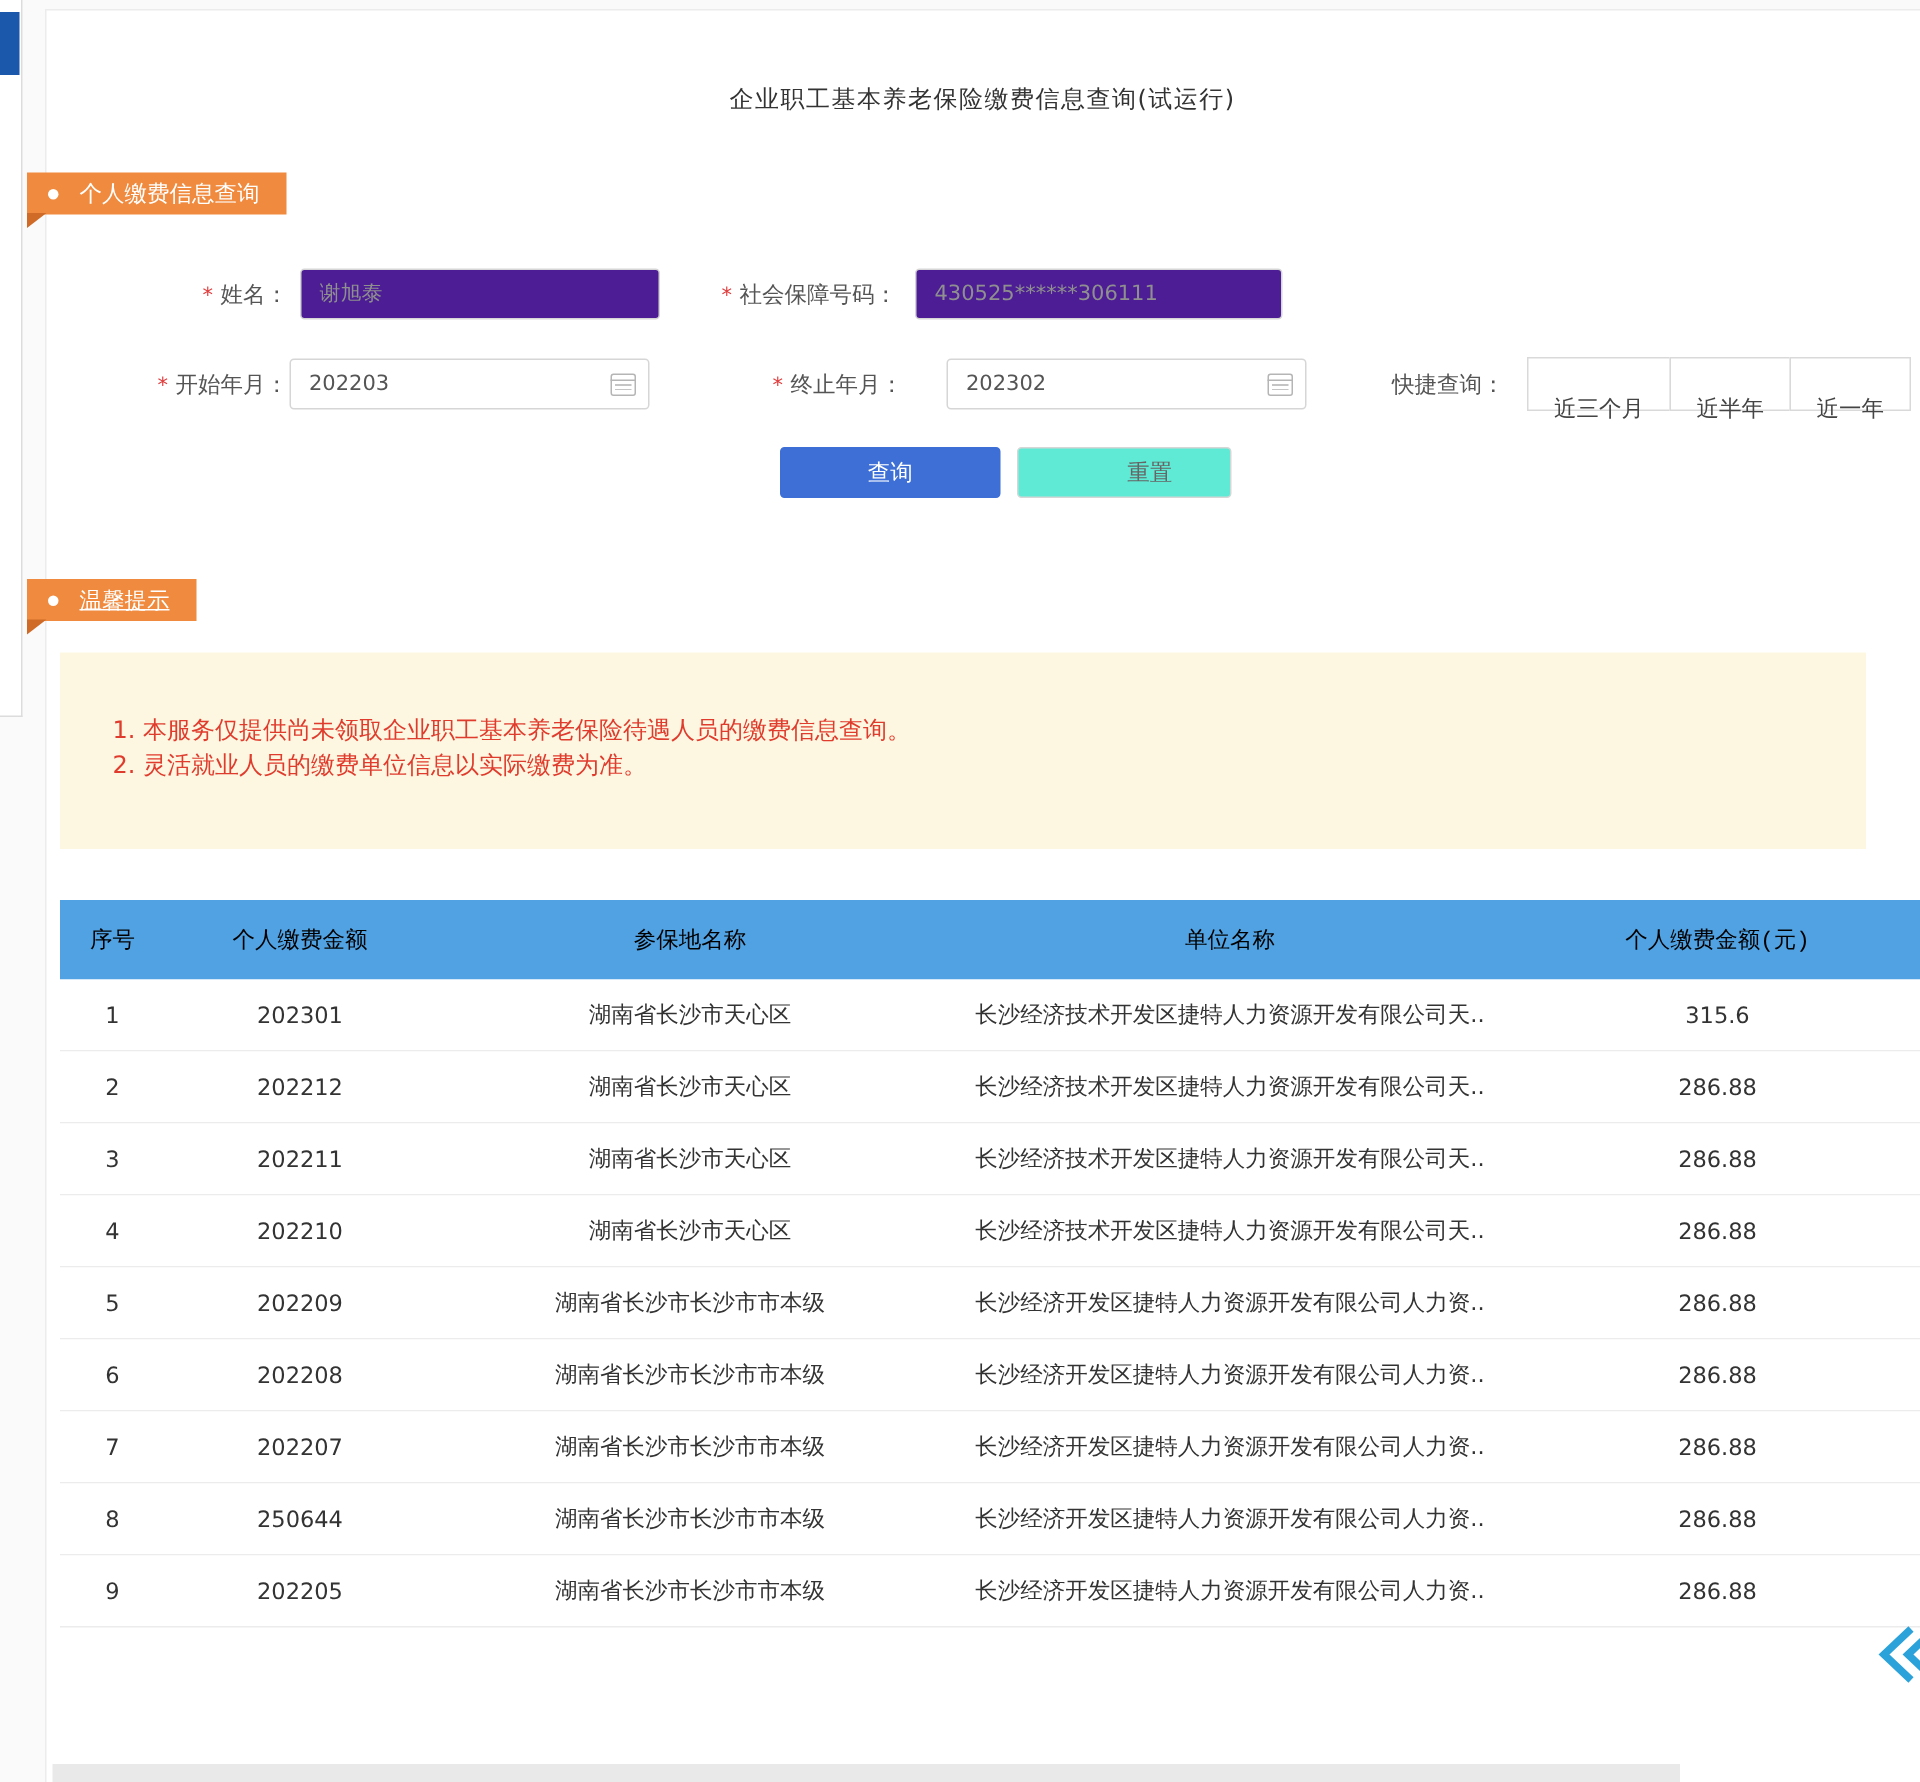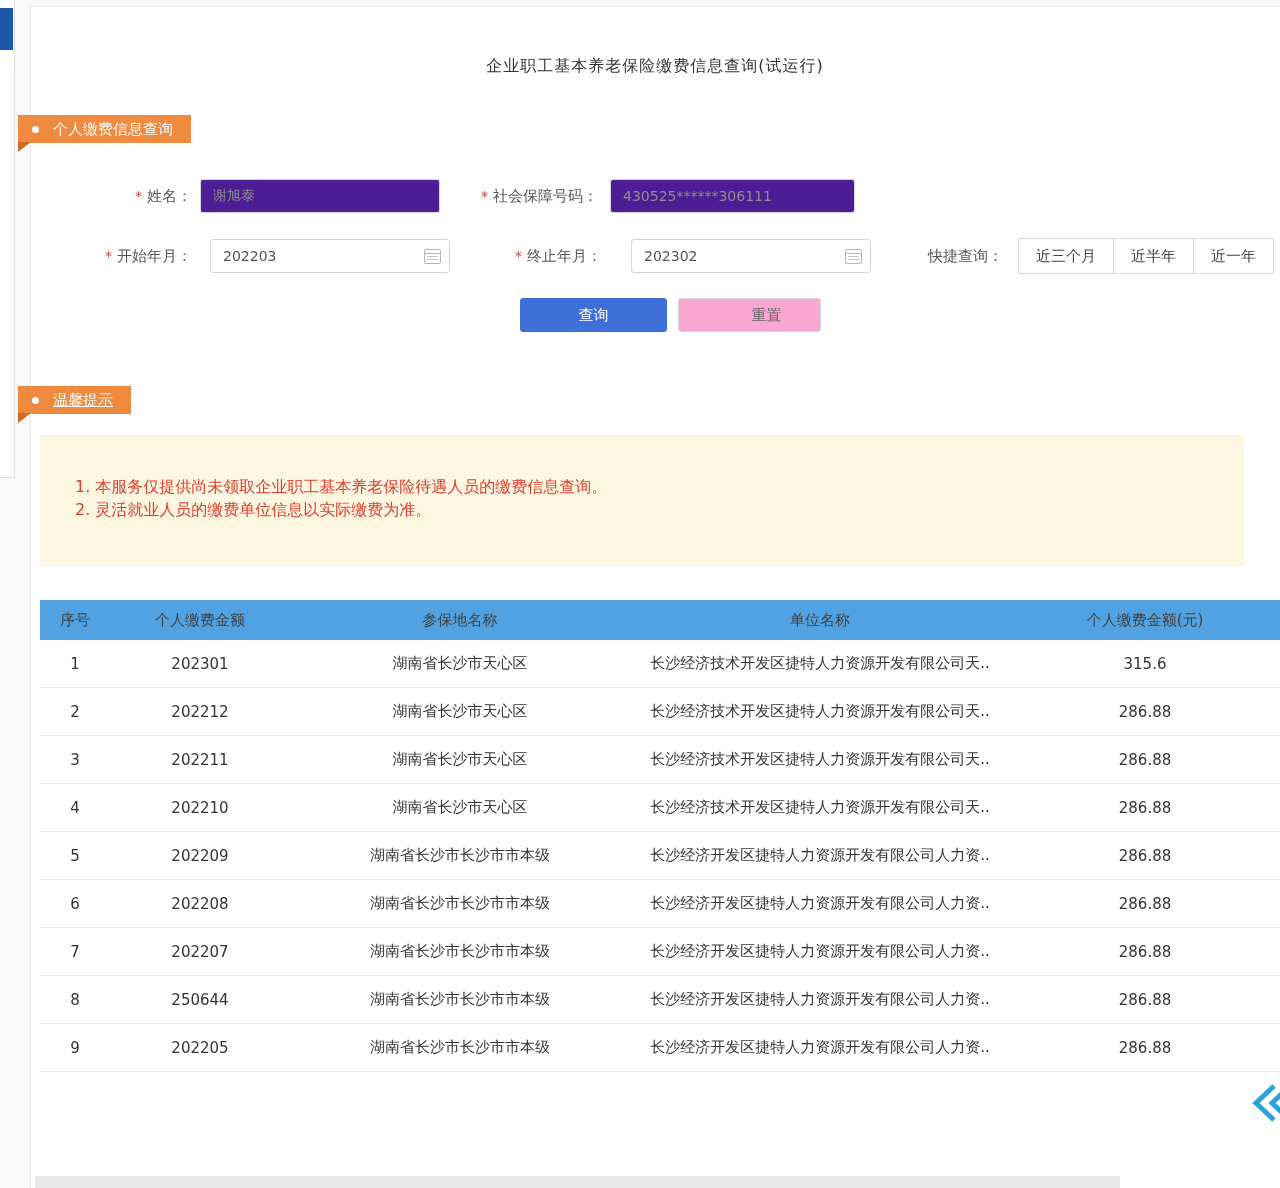--- a/index.html
+++ b/index.html
@@ -39,38 +39,38 @@
   .input-wrap { position:absolute; height:34px; }
   .input-wrap .f-input { position:static; width:100%; height:100%; }
   .cal-icon { position:absolute; right:9px; top:10px; width:17px; height:15px;
               border:1px solid #b5b5b5; border-radius:2px; background:#fff; }
   .cal-icon::before { content:""; position:absolute; left:-1px; right:-1px; top:3px; height:1px; background:#b5b5b5; }
   .cal-icon::after { content:""; position:absolute; left:2px; right:2px; top:6px; bottom:2px;
                      background:repeating-linear-gradient(to bottom,#c4c4c4 0 1px,transparent 1px 3px); }
 
   .quick-label { position:absolute; left:928px; top:239px; height:34px; line-height:34px; font-size:15px; color:#555; }
   .quick-group { position:absolute; left:1018px; top:238px; display:flex; }
-  .quick-btn { height:36px; line-height:34px; padding:0 17px; font-size:15px; color:#444;
+  .quick-btn { height:36px; line-height:34px; padding:16px 17px; font-size:15px; color:#444;
                background:#fff; border:1px solid #d9d9d9; margin-left:-1px; cursor:pointer;
                font-family:"DejaVu Sans","Liberation Sans",sans-serif; }
   .quick-btn:first-child { margin-left:0; }
 
   .btn { position:absolute; height:34px; border-radius:3px; font-size:15px; cursor:pointer;
          font-family:"DejaVu Sans","Liberation Sans",sans-serif; }
   .btn-query { left:520px; top:298px; width:147px; background:#3d6fd6; border:1px solid #3d6fd6; color:#fff; }
-  .btn-reset { left:678px; top:298px; width:143px; background:#f9a8d4; border:1px solid #d6d6d6; color:#666;padding-left:34px; }
+  .btn-reset { left:678px; top:298px; width:143px; background:#5eead4; border:1px solid #d6d6d6; color:#666;padding-left:34px; }
 
   
   .notice { position:absolute; left:40px; top:435px; width:1204px; height:131px; background:#fdf7e1;
             padding:40px 0 0 35px; font-size:16px; color:#e03c2d; line-height:23px; }
 
   
   .table { position:absolute; left:40px; top:600px; width:1240px; font-size:15px; }
   .t-row { display:flex; align-items:center; }
-  .t-head { background:#51a2e2; color:#404040; height:40px; }
+  .t-head { background:#51a2e2; color:#000000; height:53px;font-family:Liberation Mono, monospace; }
   .t-body .t-row { height:48px; background:#fff; border-bottom:1px solid #ececec; color:#333; }
   .tc { text-align:center; overflow:hidden; white-space:nowrap; }
   .c1 { width:70px; } .c2 { width:180px; } .c3 { width:340px; } .c4 { width:380px;text-align:center; } .c5 { flex:1; }
 
   
   .chevrons { position:absolute; left:1250px; top:1080px; width:46px; height:46px; cursor:pointer; }
   .footer-strip { position:absolute; left:35px; top:1176px; width:1085px; height:12px; background:#e9e9e9; }
 </style>
 </head>
 <body>
@@ -96,21 +96,21 @@
   <input class="f-input" style="left: 200px; top: 179px; width: 240px;" disabled="" value="谢旭泰">
 
   <div class="f-label" style="left:455px; top:179px; width:143px;">
     <span class="req">*</span><span>社会保障号码：</span>
   </div>
   <input class="f-input" style="left: 610px; top: 179px; width: 245px;" disabled="" value="430525******306111">
 
   <div class="f-label" style="left:80px; top:239px; width:112px;">
     <span class="req">*</span><span>开始年月：</span>
   </div>
-  <div class="input-wrap" style="left:210px; top:239px; width:240px;">
+  <div class="input-wrap" style="left:193px; top:239px; width:240px;">
     <input class="f-input editable" value="202203" style="">
     <span class="cal-icon"></span>
   </div>
 
   <div class="f-label" style="left:495px; top:239px; width:107px;">
     <span class="req">*</span><span>终止年月：</span>
   </div>
   <div class="input-wrap" style="left:615px; top:239px; width:240px;margin-left:16px;">
     <input class="f-input editable" value="202302" style="">
     <span class="cal-icon"></span>

